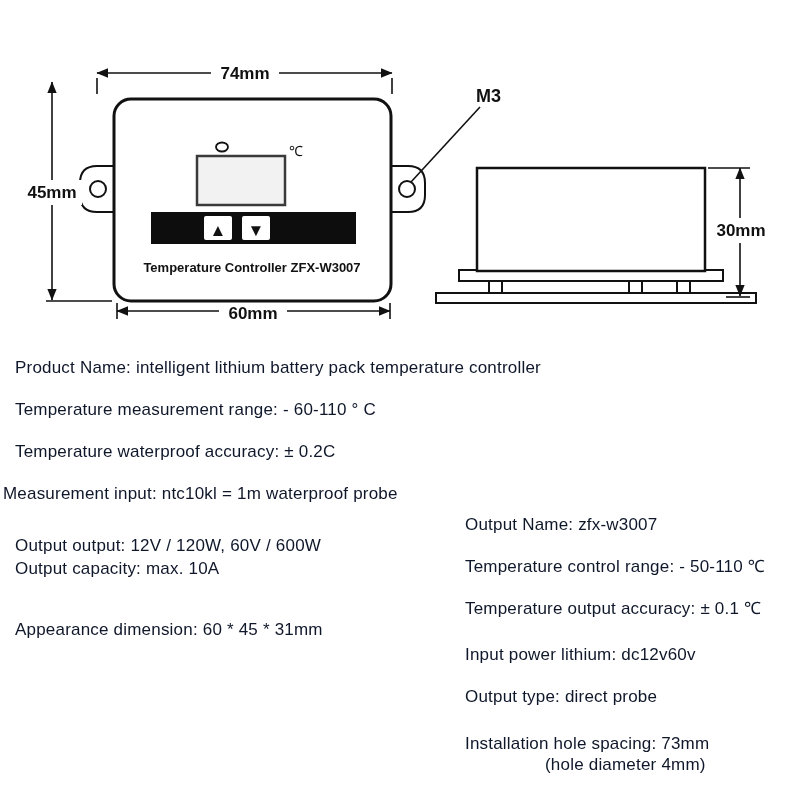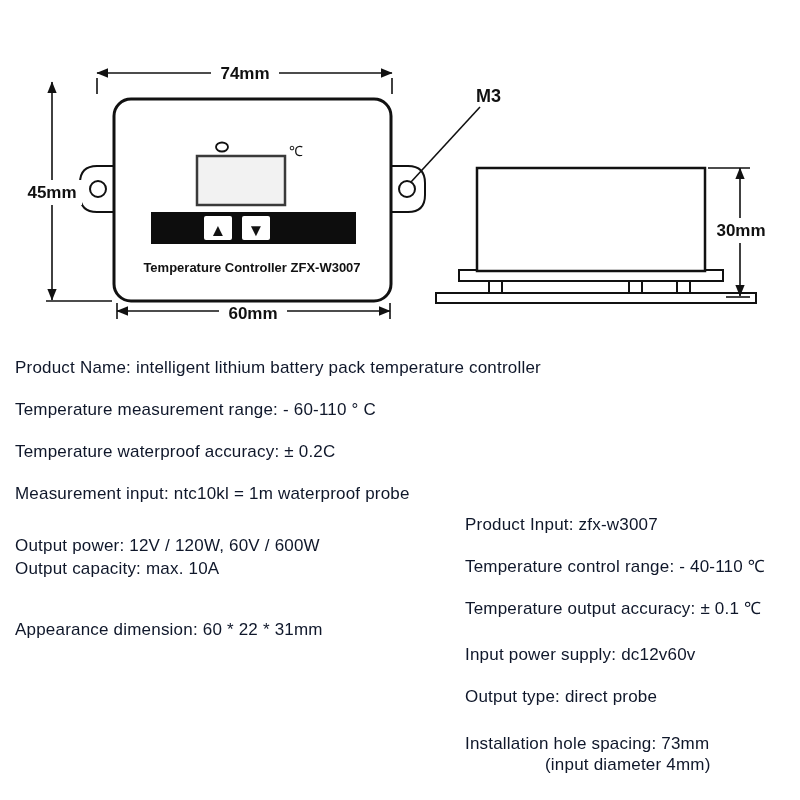--- a/index.html
+++ b/index.html
@@ -99,29 +99,29 @@
       <line x1="726" y1="297" x2="750" y2="297"></line>
     </g>
     <rect x="711" y="218" width="60" height="25" fill="#fff"></rect>
     <text x="741" y="236" font-size="17" font-weight="bold" fill="#111" text-anchor="middle">30mm</text>
   </svg>
 
   <div>
     <div class="spec" style="left:15px;top:357px">Product Name: intelligent lithium battery pack temperature controller</div>
     <div class="spec" style="left:15px;top:399px">Temperature measurement range: - 60-110 ° C</div>
     <div class="spec" style="left:15px;top:441px">Temperature waterproof accuracy: ± 0.2C</div>
-    <div class="spec" style="left:15px;top:483px">Measurement input: ntc10kl = 1m waterproof probe</div>
-    <div class="spec" style="left:15px;top:535px">Output power: 12V / 120W, 60V / 600W</div>
+    <div class="spec" style="left:3px;top:483px">Measurement input: ntc10kl = 1m waterproof probe</div>
+    <div class="spec" style="left:15px;top:535px">Output output: 12V / 120W, 60V / 600W</div>
     <div class="spec" style="left:15px;top:558px">Output capacity: max. 10A</div>
-    <div class="spec" style="left:15px;top:619px">Appearance dimension: 60 * 22 * 31mm</div>
+    <div class="spec" style="left:15px;top:619px">Appearance dimension: 60 * 45 * 31mm</div>
   </div>
 
   <div>
-    <div class="spec" style="left:465px;top:514px">Product Input: zfx-w3007</div>
-    <div class="spec" style="left:465px;top:556px">Temperature control range: - 40-110 ℃</div>
+    <div class="spec" style="left:465px;top:514px">Output Name: zfx-w3007</div>
+    <div class="spec" style="left:465px;top:556px">Temperature control range: - 50-110 ℃</div>
     <div class="spec" style="left:465px;top:598px">Temperature output accuracy: ± 0.1 ℃</div>
-    <div class="spec" style="left:465px;top:644px">Input power supply: dc12v60v</div>
+    <div class="spec" style="left:465px;top:644px">Input power lithium: dc12v60v</div>
     <div class="spec" style="left:465px;top:686px">Output type: direct probe</div>
     <div class="spec" style="left:465px;top:733px">Installation hole spacing: 73mm</div>
-    <div class="spec" style="left:545px;top:754px">(input diameter 4mm)</div>
+    <div class="spec" style="left:545px;top:754px">(hole diameter 4mm)</div>
   </div>
 
 </div>
 
 </body></html>

